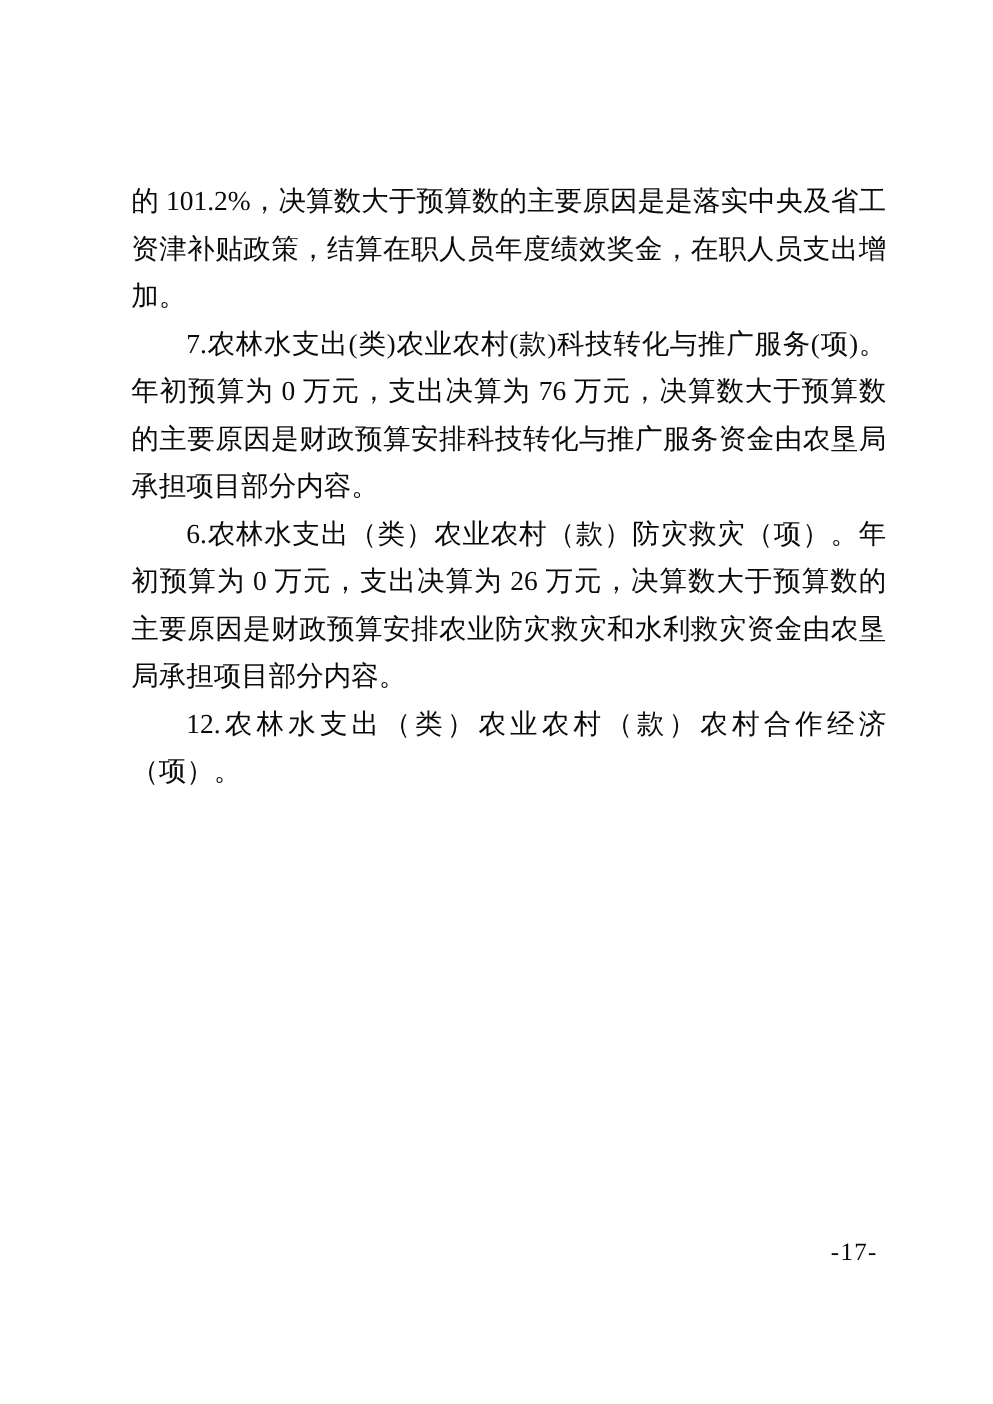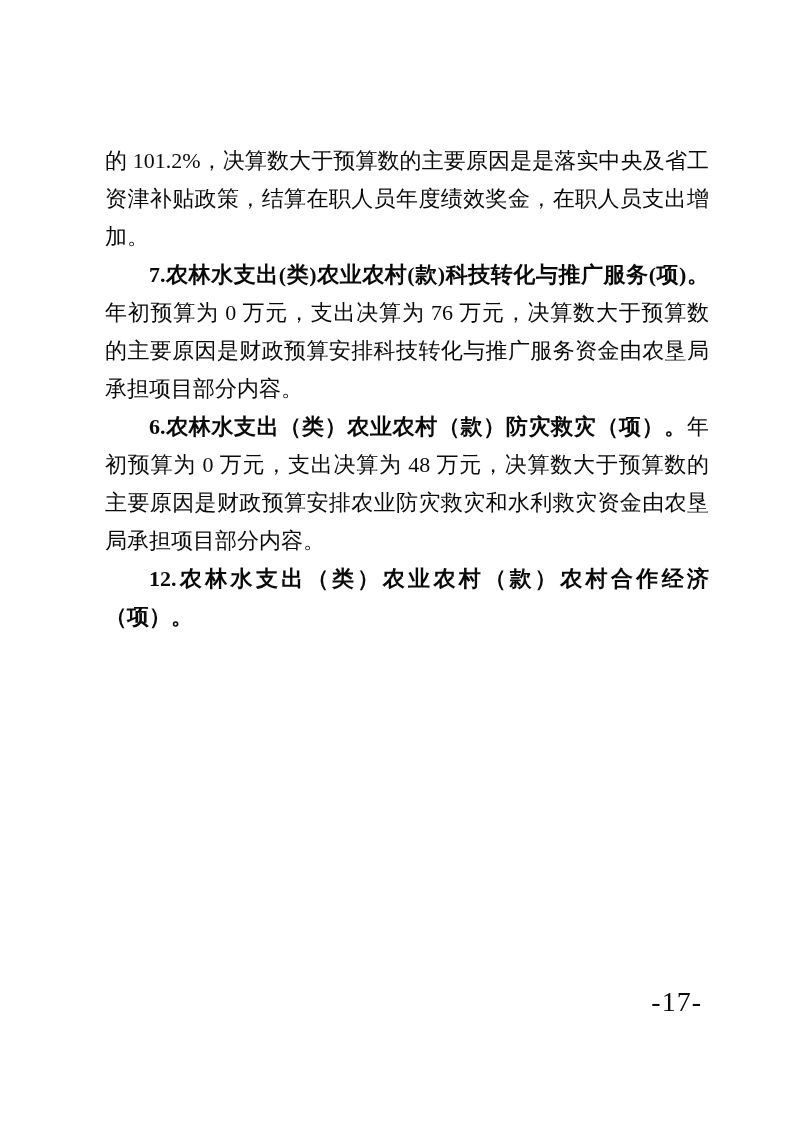--- a/index.html
+++ b/index.html
@@ -28,45 +28,45 @@
   }
   .content p {
     margin: 0;
     padding: 0;
     text-indent: 2em;
   }
   .content p.continuation {
     text-indent: 0;
   }
   .para-heading {
-    font-weight: bold;
+    font-weight: normal;
   }
   .page-number {
     position: absolute;
     top: 990px;
     right: 92px;
-    font-size: 28px;
+    font-size: 20px;
     line-height: 24px;
     letter-spacing: 1px;
     color: #0a0a0a;
   }
 </style>
 </head>
 <body>
 
 <div class="page">
 
   <div class="content">
 
     <p class="continuation">的 101.2%，决算数大于预算数的主要原因是是落实中央及省工资津补贴政策，结算在职人员年度绩效奖金，在职人员支出增加。</p>
 
     <p><span class="para-heading">7.农林水支出(类)农业农村(款)科技转化与推广服务(项)。</span><span>年初预算为 0 万元，支出决算为 76 万元，决算数大于预算数的主要原因是财政预算安排科技转化与推广服务资金由农垦局承担项目部分内容。</span></p>
 
 
-    <p><span class="para-heading">6.农林水支出（类）农业农村（款）防灾救灾（项）。</span><span>年初预算为 0 万元，支出决算为 48 万元，决算数大于预算数的主要原因是财政预算安排农业防灾救灾和水利救灾资金由农垦局承担项目部分内容。</span></p>
+    <p><span class="para-heading">6.农林水支出（类）农业农村（款）防灾救灾（项）。</span><span>年初预算为 0 万元，支出决算为 26 万元，决算数大于预算数的主要原因是财政预算安排农业防灾救灾和水利救灾资金由农垦局承担项目部分内容。</span></p>
 
 
 
     <p><span class="para-heading">12.农林水支出（类）农业农村（款）农村合作经济（项）。</span><span></span></p>
 
   </div>
 
   <div class="page-number">-17-</div>
 
 </div>

